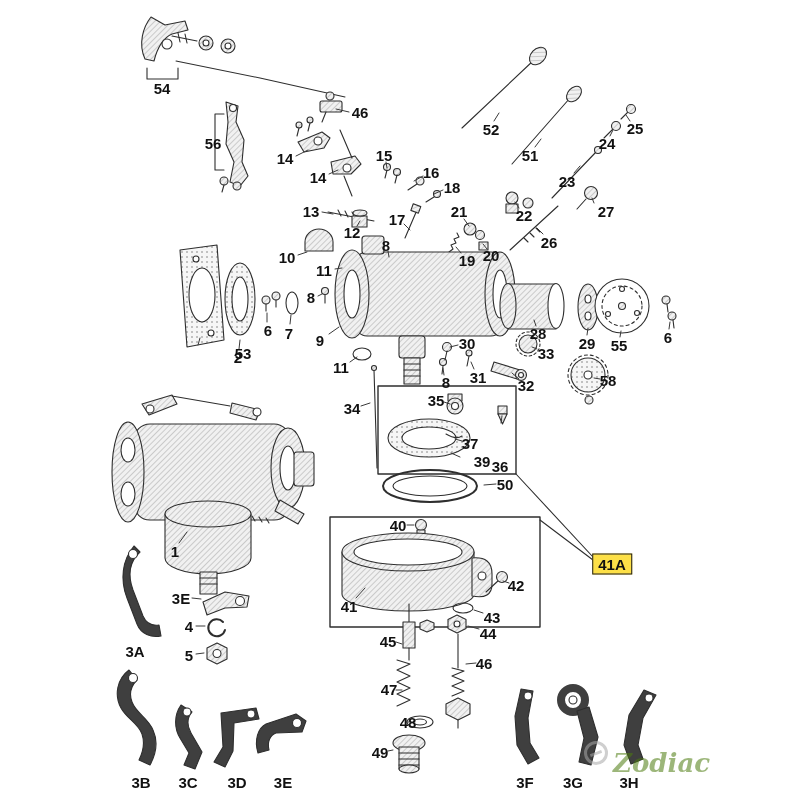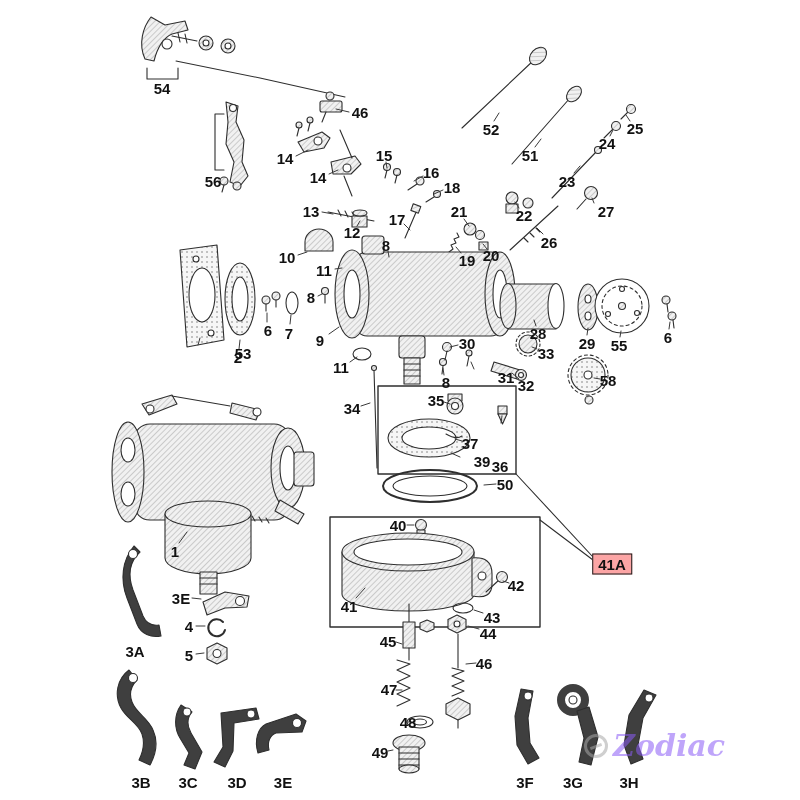--- a/index.html
+++ b/index.html
@@ -3,29 +3,29 @@
 <meta charset="utf-8">
 <style>
   html,body{margin:0;padding:0;background:#ffffff;}
   #stage{position:relative;width:800px;height:800px;background:#ffffff;overflow:hidden;
          font-family:"Liberation Sans",sans-serif;}
   #drawing{position:absolute;left:0;top:0;width:800px;height:800px;}
   #labels-layer{position:absolute;left:0;top:0;width:800px;height:800px;pointer-events:none;}
   .part-label{position:absolute;transform:translate(-50%,-50%);
               font:bold 15px "Liberation Sans",sans-serif;color:#111;
               white-space:nowrap;padding:0 2px;line-height:1;}
-  .part-label.boxed{border:1.6px solid #1c1c1c;background:#fca5a5;padding:2px 5px;}
+  .part-label.boxed{border:1.6px solid #1c1c1c;background:#fde047;padding:2px 5px;}
   .watermark{position:absolute;left:584px;top:728px;display:flex;align-items:center;gap:5px;
              opacity:.55;}
   .wm-logo{display:inline-block;width:24px;height:24px;border:3px solid #a8a8a8;
            border-radius:50%;box-sizing:border-box;position:relative;}
   .wm-logo::after{content:"";position:absolute;left:3px;top:8px;width:12px;height:3px;
                   background:#a8a8a8;transform:rotate(-20deg);}
   .wm-text{font-family:"DejaVu Serif",serif;font-style:italic;font-weight:bold;
-           font-size:30px;color:#8b5cf6;}
+           font-size:26px;color:#4d7c0f;margin-top:20px;}
 </style>
 </head>
 <body>
 
 <div id="stage">
 
   <svg id="drawing" viewBox="0 0 800 800" xmlns="http://www.w3.org/2000/svg">
     <defs>
       <pattern id="hatch" width="4" height="4" patternUnits="userSpaceOnUse" patternTransform="rotate(45)">
         <rect width="4" height="4" fill="#f1f1f1"></rect>
@@ -463,21 +463,21 @@
           <line x1="192" y1="598" x2="201" y2="599"></line>
           <line x1="196" y1="626" x2="205" y2="626"></line>
           <line x1="196" y1="654" x2="204" y2="653"></line>
         </g>
     </g>
   </svg>
 
   <div id="labels-layer">
       <div class="part-label" style="left: 162px; top: 88px;">54</div>
       <div class="part-label" style="left: 360px; top: 112px;">46</div>
-      <div class="part-label" style="left: 213px; top: 143px; margin-top: 38px;">56</div>
+      <div class="part-label" style="left: 213px; top: 143px;">56</div>
       <div class="part-label" style="left: 285px; top: 158px;">14</div>
       <div class="part-label" style="left: 318px; top: 177px;">14</div>
       <div class="part-label" style="left: 384px; top: 155px;">15</div>
       <div class="part-label" style="left: 431px; top: 172px;">16</div>
       <div class="part-label" style="left: 452px; top: 187px;">18</div>
       <div class="part-label" style="left: 311px; top: 211px;">13</div>
       <div class="part-label" style="left: 352px; top: 232px;">12</div>
       <div class="part-label" style="left: 397px; top: 219px;">17</div>
       <div class="part-label" style="left: 459px; top: 211px;">21</div>
       <div class="part-label" style="left: 491px; top: 129px;">52</div>
@@ -494,21 +494,21 @@
       <div class="part-label" style="left: 467px; top: 260px;">19</div>
       <div class="part-label" style="left: 491px; top: 255px;">20</div>
       <div class="part-label" style="left: 268px; top: 330px;">6</div>
       <div class="part-label" style="left: 289px; top: 333px;">7</div>
       <div class="part-label" style="left: 311px; top: 297px;">8</div>
       <div class="part-label" style="left: 320px; top: 340px;">9</div>
       <div class="part-label" style="left: 196px; top: 353px; margin-left: 47px;">53</div>
       <div class="part-label" style="left: 238px; top: 357px;">2</div>
       <div class="part-label" style="left: 341px; top: 367px;">11</div>
       <div class="part-label" style="left: 467px; top: 343px;">30</div>
-      <div class="part-label" style="left: 478px; top: 377px; margin-left: 28px;">31</div>
+      <div class="part-label" style="left: 478px; top: 377px;">31</div>
       <div class="part-label" style="left: 526px; top: 385px;">32</div>
       <div class="part-label" style="left: 546px; top: 353px;">33</div>
       <div class="part-label" style="left: 538px; top: 333px;">28</div>
       <div class="part-label" style="left: 587px; top: 343px;">29</div>
       <div class="part-label" style="left: 619px; top: 345px;">55</div>
       <div class="part-label" style="left: 668px; top: 337px;">6</div>
       <div class="part-label" style="left: 608px; top: 380px;">58</div>
       <div class="part-label" style="left: 446px; top: 382px;">8</div>
       <div class="part-label" style="left: 352px; top: 408px; text-align: center;">34</div>
       <div class="part-label" style="left: 436px; top: 400px;">35</div>

